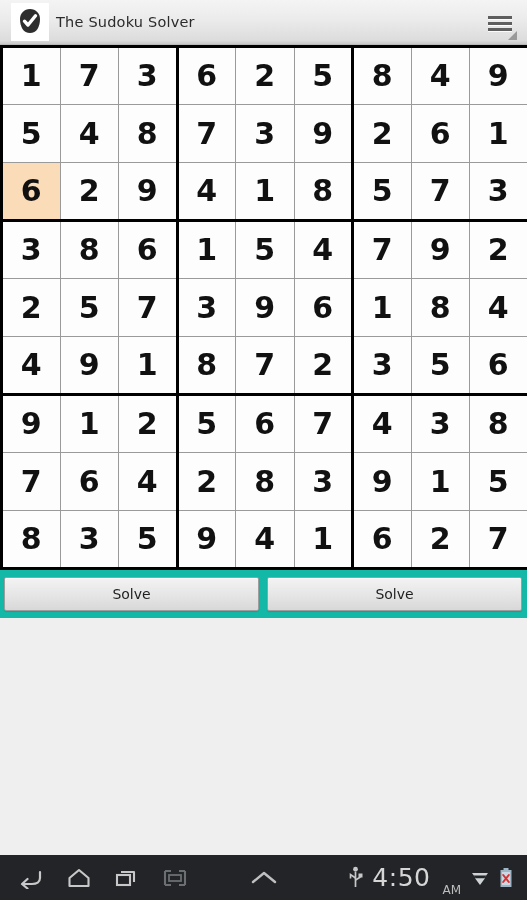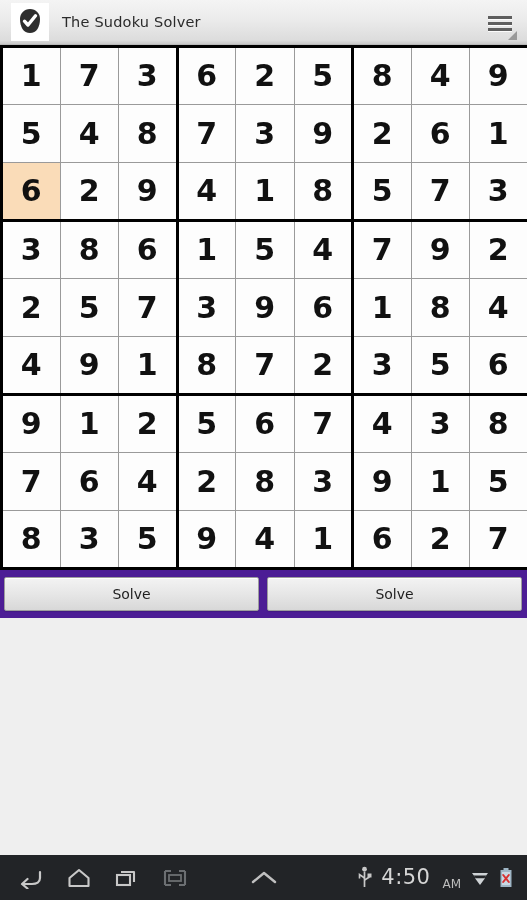--- a/index.html
+++ b/index.html
@@ -37,21 +37,21 @@
     height: 38px;
     background: #ffffff;
     display: flex;
     align-items: center;
     justify-content: center;
     flex: 0 0 38px;
   }
   .app-icon svg { display: block; }
 
   .app-title {
-    margin-left: 13px;
+    margin-left: 7px;
     font-family: "DejaVu Sans", sans-serif;
     font-size: 14.5px;
     color: #2b2b2b;
     letter-spacing: 0.2px;
     white-space: nowrap;
   }
 
   .menu-btn {
     position: absolute;
     right: 8px;
@@ -115,21 +115,21 @@
   
   table.sudoku td.blk-r { border-right: 3px solid #000; }
   table.sudoku tr.blk-b td { border-bottom: 3px solid #000; }
   table.sudoku td.sel { background: #fadcb8; }
 
   
   .btn-row {
     display: flex;
     gap: 8px;
     padding: 7px 5px 7px 4px;
-    background: #4c1d95;
+    background: #14b8a6;
     flex: 0 0 auto;
   }
   .btn {
     flex: 1 1 50%;
     height: 34px;
     border: 1px solid #9d9d9d;
     border-radius: 2px;
     background: linear-gradient(to bottom, #f3f3f3 0%, #e6e6e6 52%, #d8d8d8 100%);
     box-shadow: inset 0 1px 0 rgba(255,255,255,0.9), 0 1px 1px rgba(0,0,0,0.12);
     display: flex;
@@ -173,33 +173,33 @@
   .nav-center > * { pointer-events: auto; }
   .nav-right {
     margin-left: auto;
     display: flex;
     align-items: center;
     gap: 9px;
     padding-right: 4px;
   }
   .clock {
     font-family: "DejaVu Sans", sans-serif;
-    font-size: 21px;
+    font-size: 25px;
     color: #d6d6d6;
     letter-spacing: 0.5px;
     line-height: 1;
     text-align: center;
   }
   .ampm {
     font-family: "DejaVu Sans", sans-serif;
     font-size: 12px;
     color: #bdbdbd;
     margin-left: 3px;
     position: relative;
-    top: 6px;
+    top: 12px;
   }
   .navbar svg { display: block; }
 </style>
 </head>
 <body>
 
 <div id="app">
 
   <div class="titlebar">
     <div class="app-icon">

